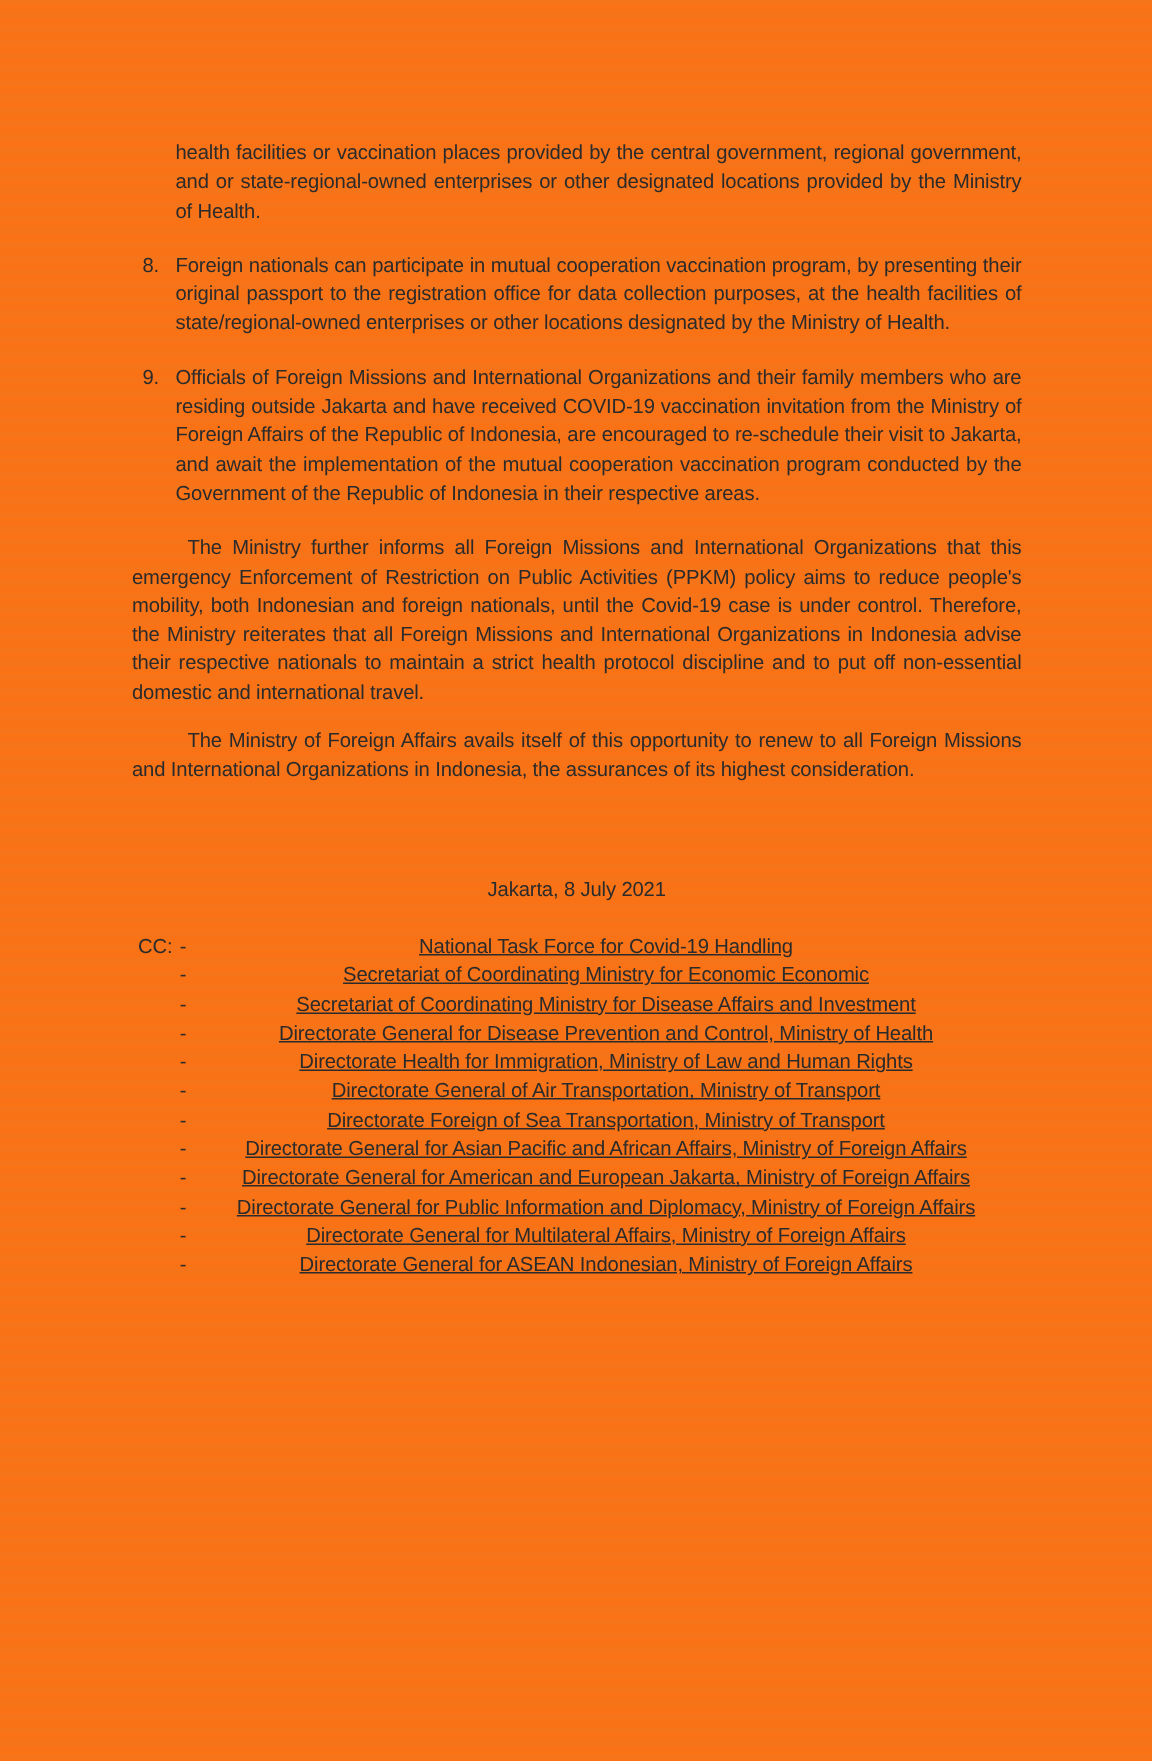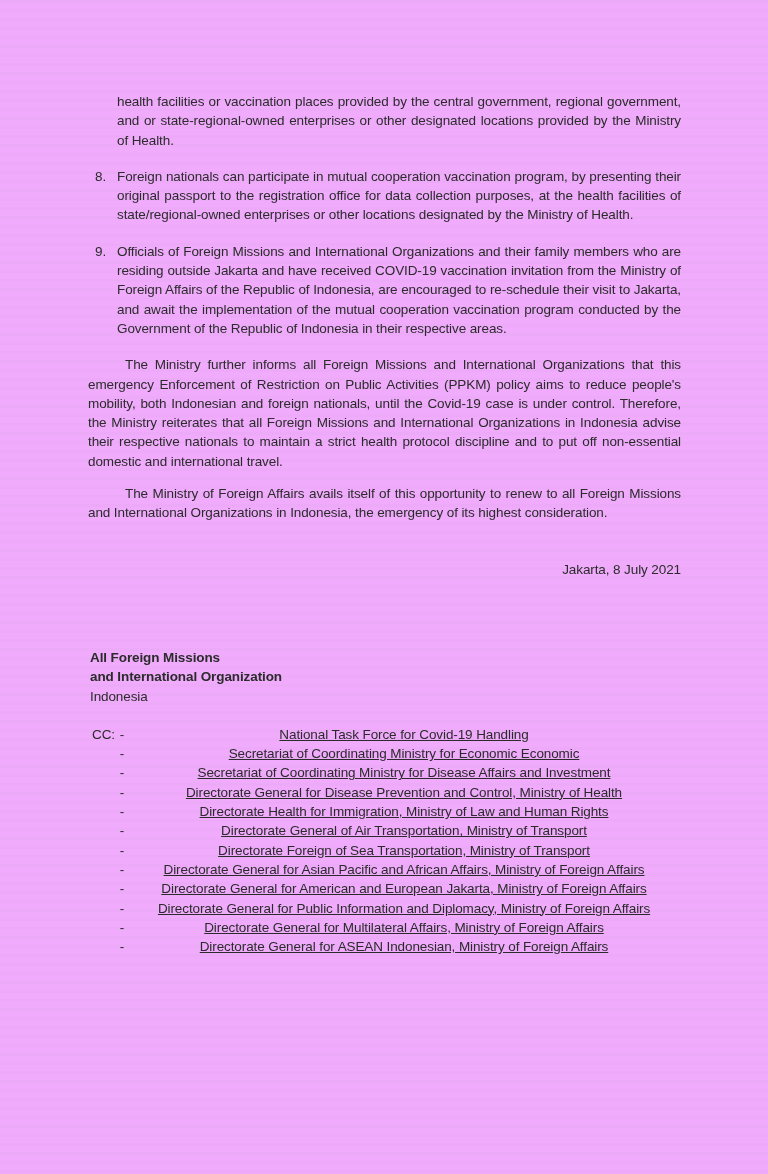--- a/index.html
+++ b/index.html
@@ -1,20 +1,20 @@
 <!DOCTYPE html>
 <html><head>
 <meta charset="utf-8">
 <style>
   html, body { margin: 0; padding: 0; background: #ffffff; }
   .page {
     position: relative;
     width: 768px;
     height: 1174px;
-    background: #f0abfc;
+    background: #f97316;
     font-family: "Liberation Sans", sans-serif;
     color: #2b2b2b;
     overflow: hidden;
   }
   
   .page::before {
     content: "";
     position: absolute;
     inset: 0;
     pointer-events: none;
@@ -47,22 +47,22 @@
     left: 7px;
     top: 0;
   }
   .body-para {
     text-align: justify;
     text-indent: 37px;
     margin-bottom: 13px;
   }
   .body-para.last { margin-bottom: 0; }
   .date-line {
-    text-align: right;
-    margin-top: 37px;
+    text-align: center;
+    margin-top: 60px;
   }
   .addressee {
     margin-top: 69px;
     padding-left: 2px;
   }
   .addressee .bold { font-weight: bold; }
   .cc-row {
     margin-top: 19px;
     display: flex;
     align-items: flex-start;
@@ -93,29 +93,24 @@
         <span class="num">8.</span>
         <p>Foreign nationals can participate in mutual cooperation vaccination program, by presenting their original passport to the registration office for data collection purposes, at the health facilities of state/regional-owned enterprises or other locations designated by the Ministry of Health.</p>
       </div>
       <div class="list-item">
         <span class="num">9.</span>
         <p>Officials of Foreign Missions and International Organizations and their family members who are residing outside Jakarta and have received COVID-19 vaccination invitation from the Ministry of Foreign Affairs of the Republic of Indonesia, are encouraged to re-schedule their visit to Jakarta, and await the implementation of the mutual cooperation vaccination program conducted by the Government of the Republic of Indonesia in their respective areas.</p>
       </div>
     </section>
 
     <p class="body-para">The Ministry further informs all Foreign Missions and International Organizations that this emergency Enforcement of Restriction on Public Activities (PPKM) policy aims to reduce people's mobility, both Indonesian and foreign nationals, until the Covid-19 case is under control. Therefore, the Ministry reiterates that all Foreign Missions and International Organizations in Indonesia advise their respective nationals to maintain a strict health protocol discipline and to put off non-essential domestic and international travel.</p>
-    <p class="body-para last">The Ministry of Foreign Affairs avails itself of this opportunity to renew to all Foreign Missions and International Organizations in Indonesia, the emergency of its highest consideration.</p>
+    <p class="body-para last">The Ministry of Foreign Affairs avails itself of this opportunity to renew to all Foreign Missions and International Organizations in Indonesia, the assurances of its highest consideration.</p>
 
     <p class="date-line">Jakarta, 8 July 2021</p>
 
-    <div class="addressee">
-      <p class="bold">All Foreign Missions</p>
-      <p class="bold">and International Organization</p>
-      <p>Indonesia</p>
-    </div>
 
     <div class="cc-row">
       <span class="cc-label">CC:</span>
       <div class="cc-items">
         <div class="cc-item">
             <span class="cc-dash">-</span>
             <span class="cc-text">National Task Force for Covid-19 Handling</span>
           </div>
         <div class="cc-item">
             <span class="cc-dash">-</span>

